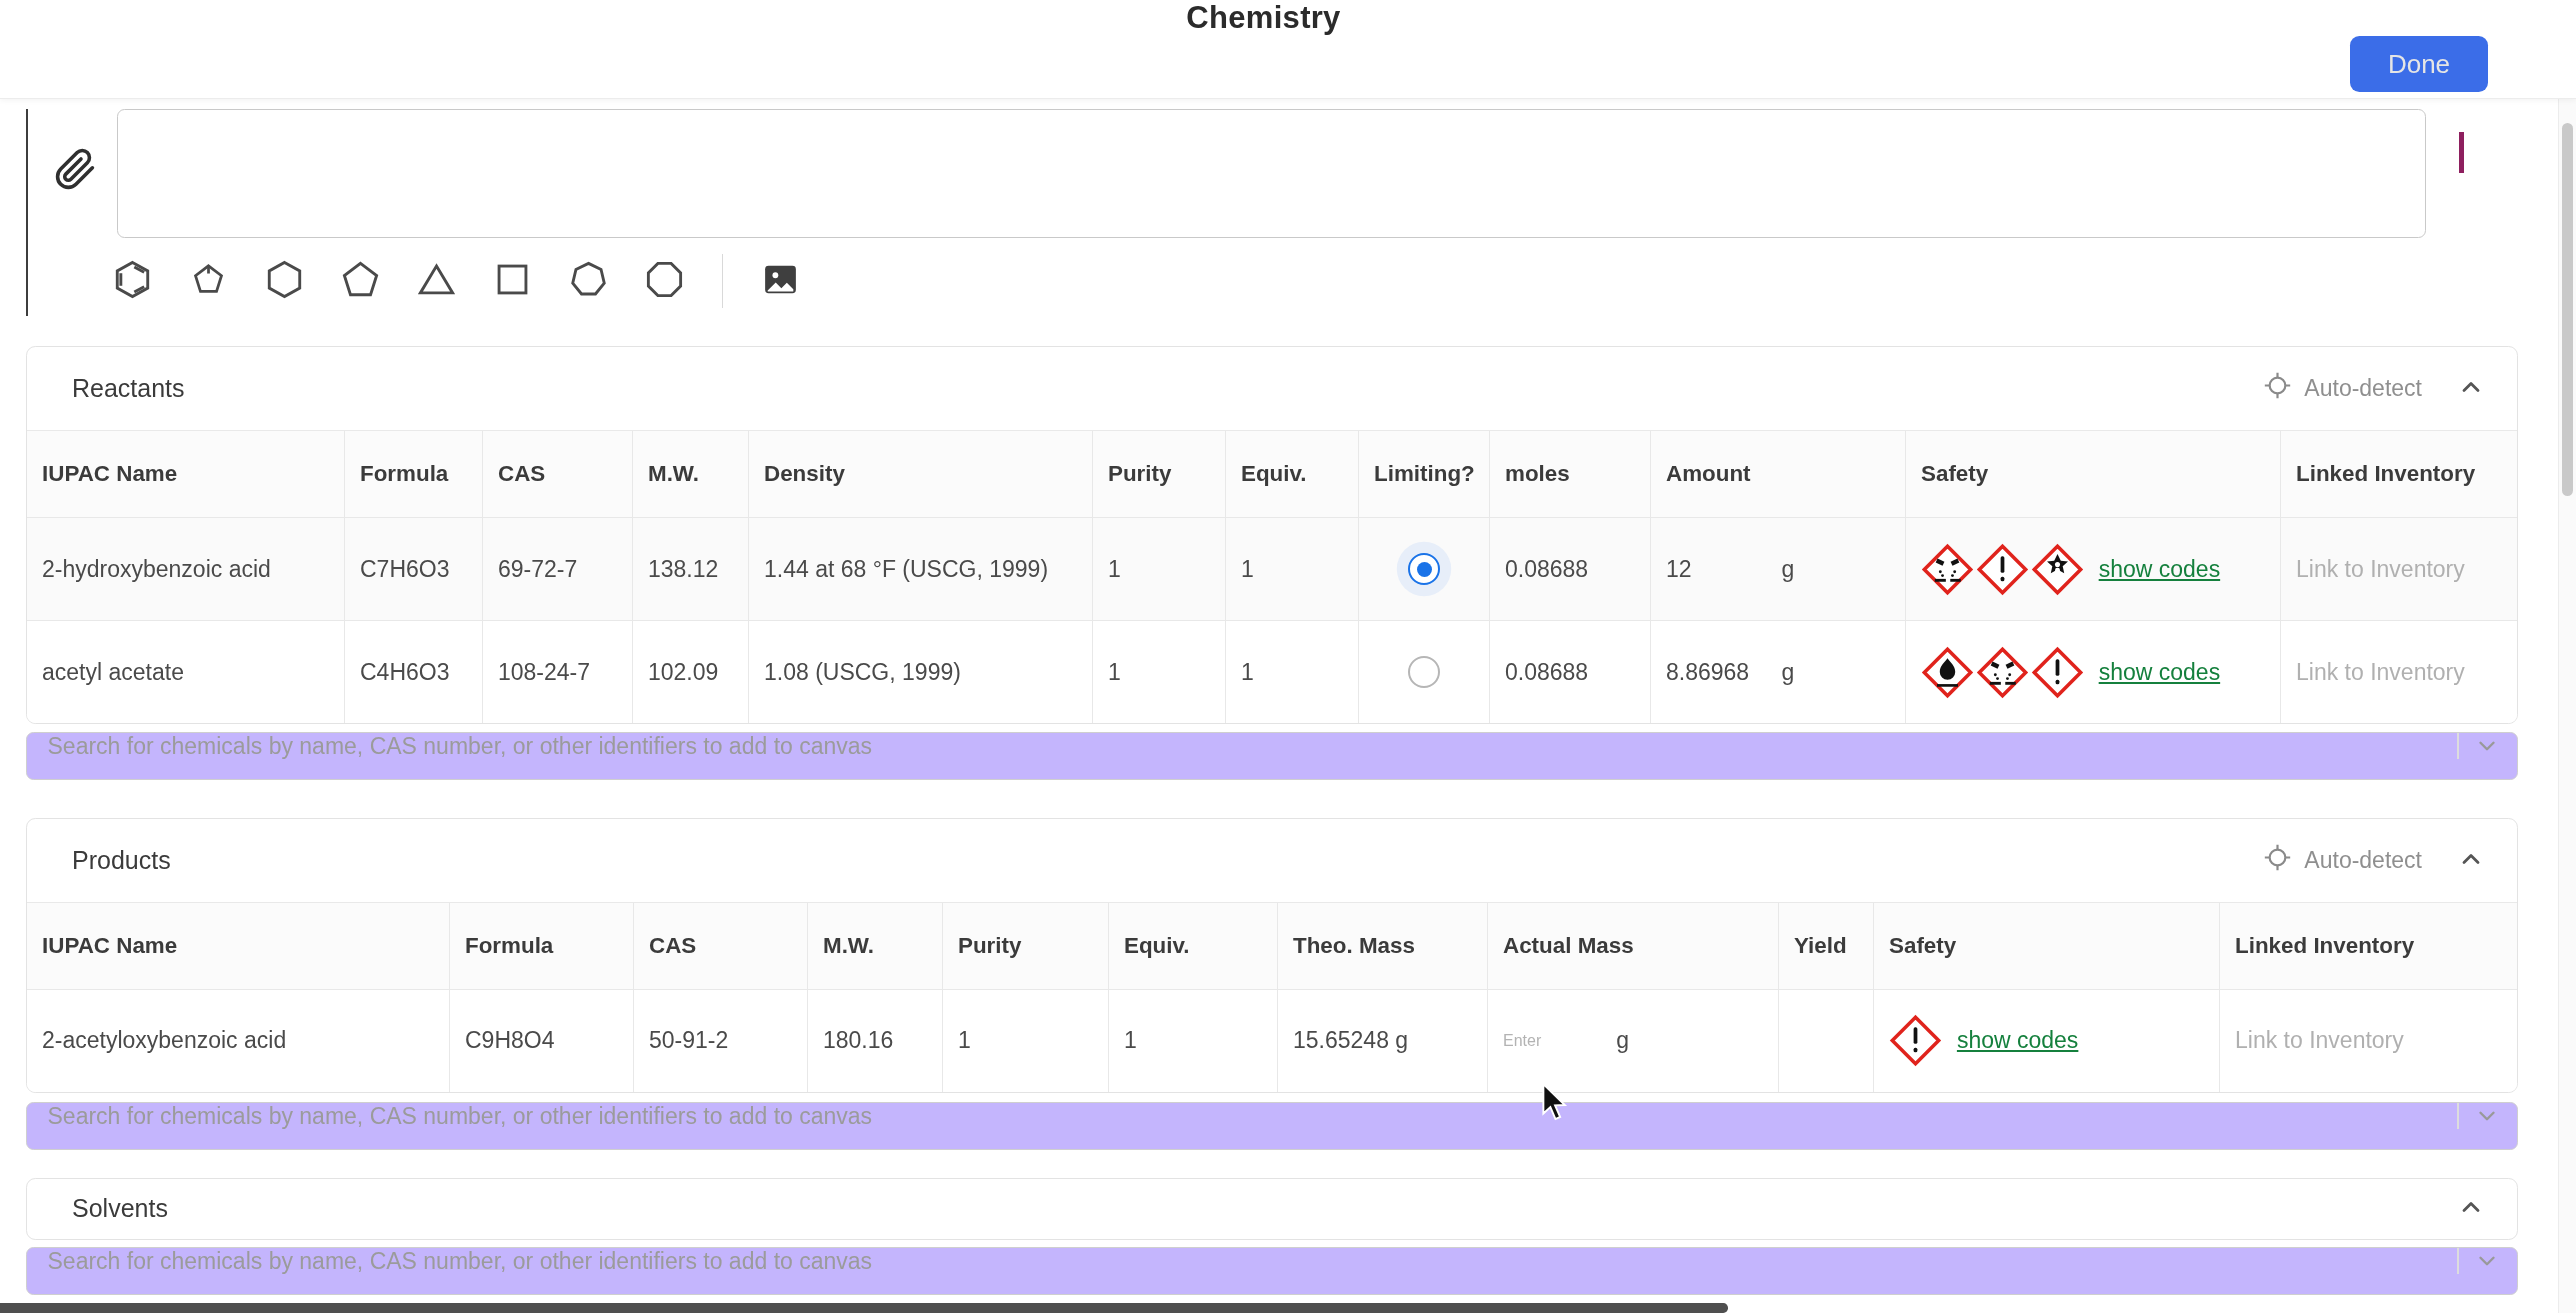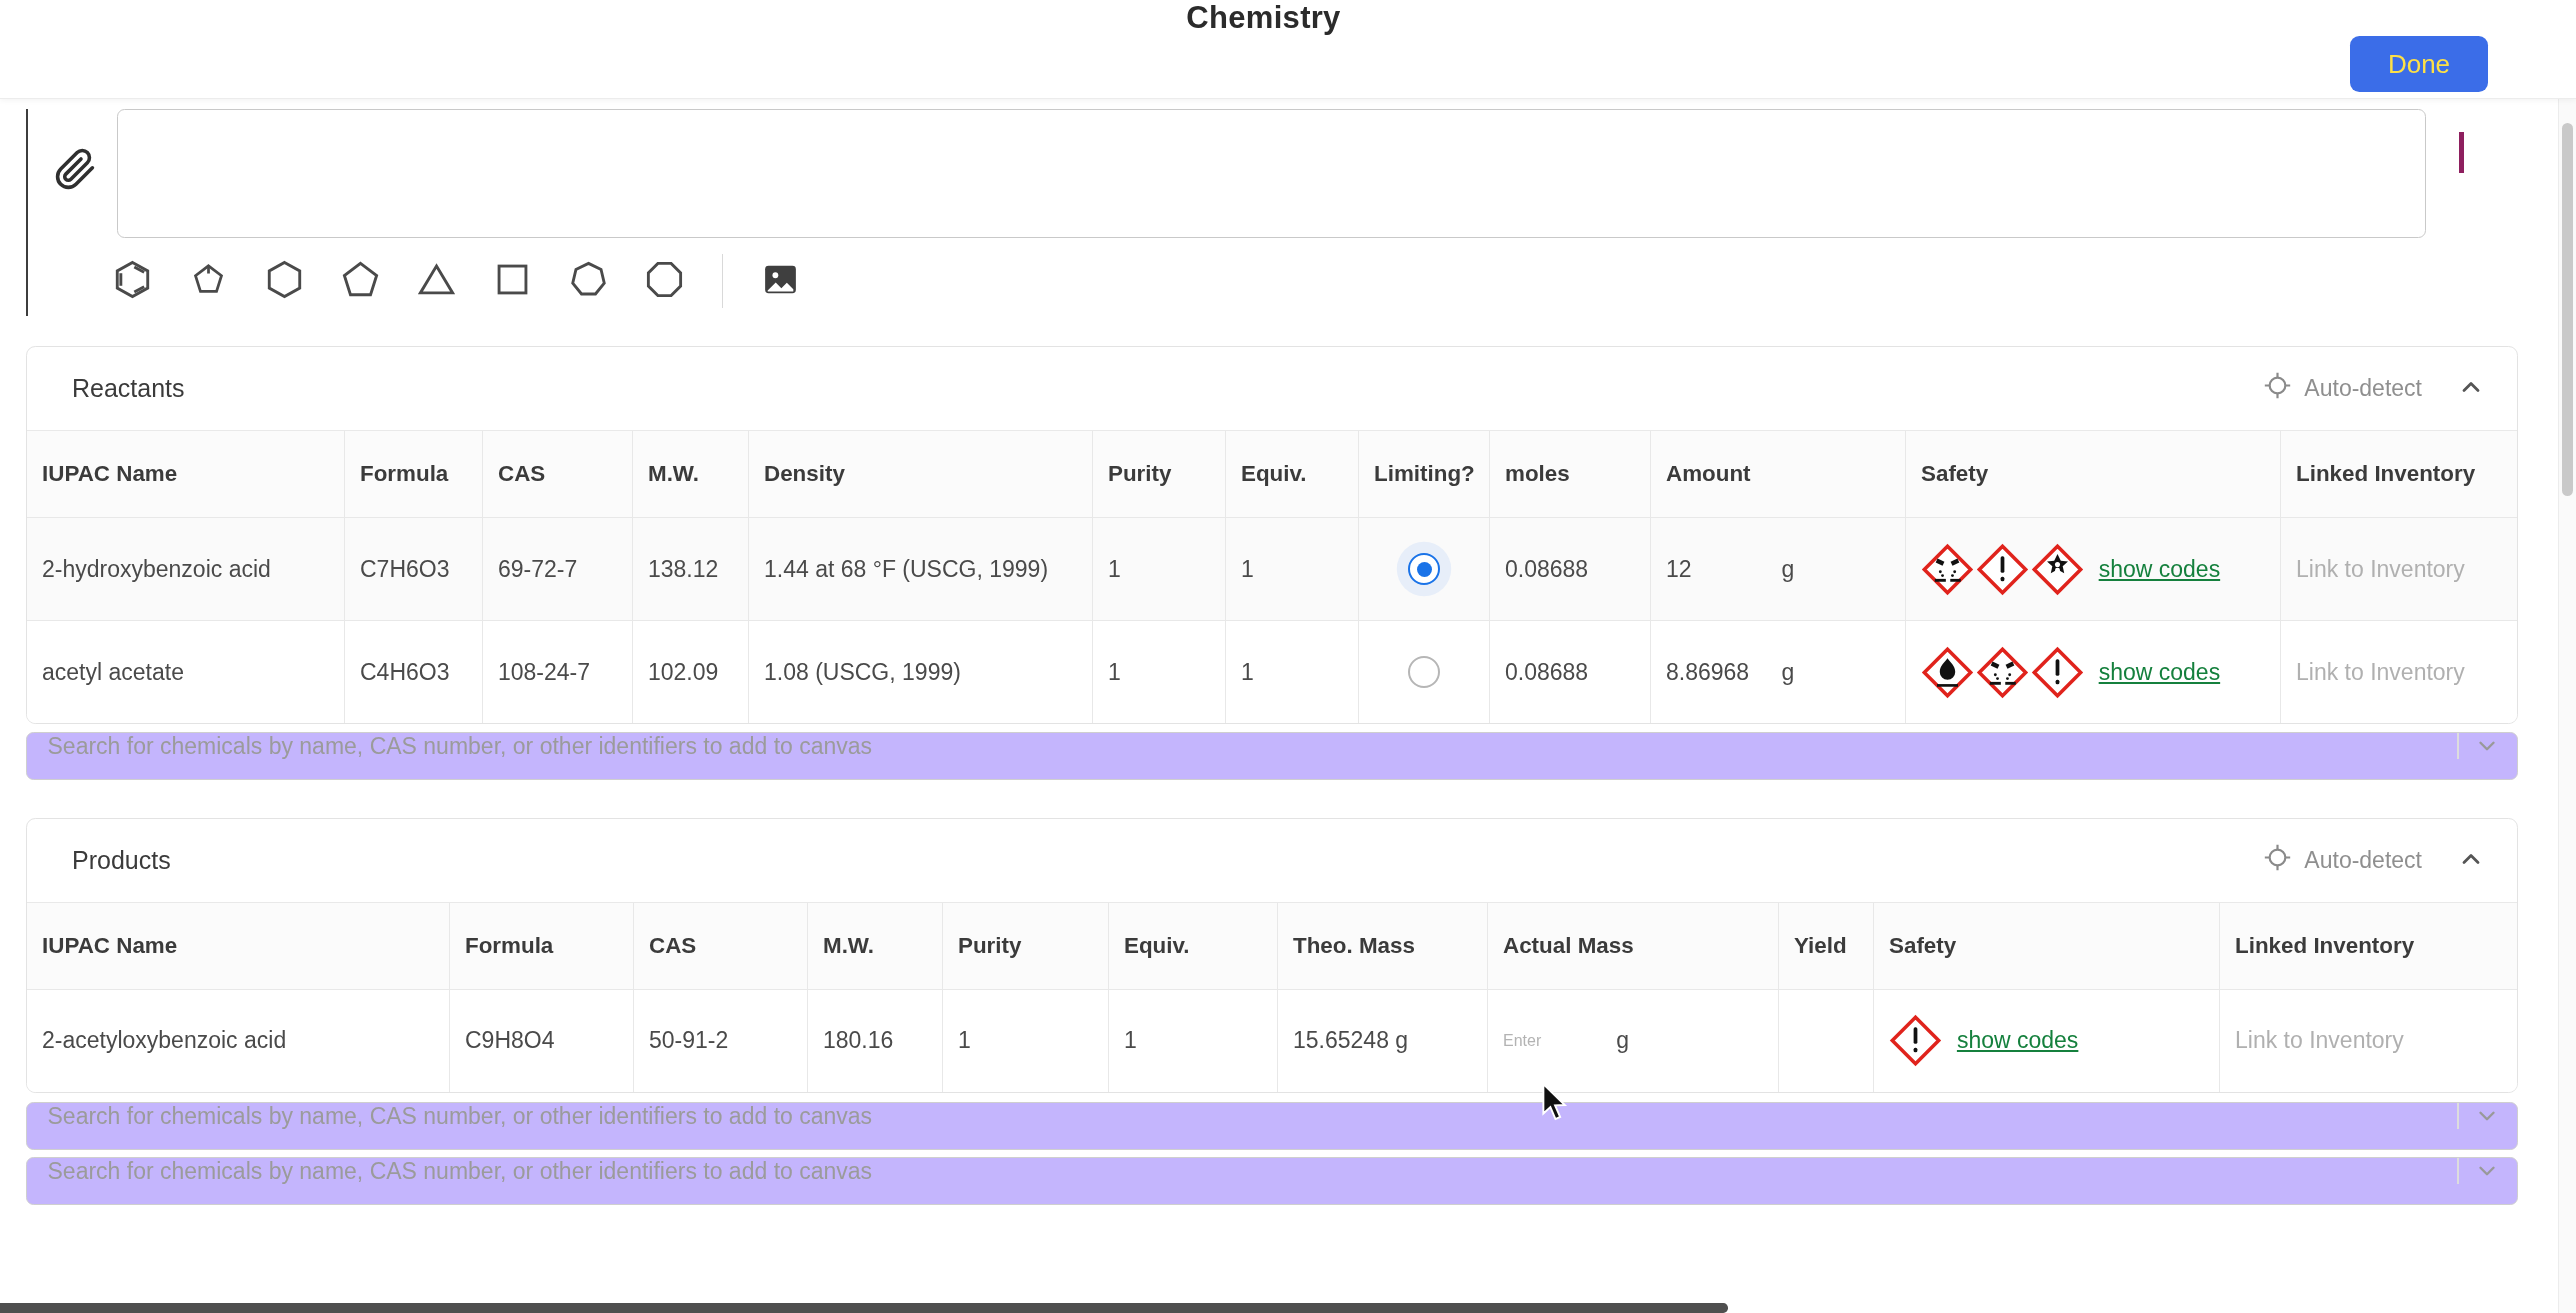--- a/index.html
+++ b/index.html
@@ -4,21 +4,21 @@
 <style>
   * { margin:0; padding:0; box-sizing:border-box; }
   html,body { width:2576px; height:1313px; overflow:hidden; background:#fff;
     font-family:"Liberation Sans", sans-serif; color:#4a4a4a; }
   .page { position:relative; width:2576px; height:1313px; }
 
   
   .appbar { position:relative; height:99px; background:#fff; display:flex; align-items:center;
     padding:0 88px 0 39px; border-bottom:0.9px solid #ececec; box-shadow:0 1.9px 5.6px rgba(0,0,0,.05); z-index:5;flex-direction:column;}
   .appbar .title { font-size:31px; font-weight:bold; color:#2b2b2b; letter-spacing:0.3px; }
-  .done-btn { margin-left:auto; width:138px; height:56px; background:#3b6de8; color:#fde047;
+  .done-btn { margin-left:auto; width:138px; height:56px; background:#3b6de8; color:#e5e5e5;
     border:none; border-radius:9.3px; font-size:26px; font-family:inherit; cursor:pointer; }
 
   .content { padding:0 58px 0 26px; }
 
   
   .sketcher { position:relative; height:207px; border-left:2.8px solid #3d3d3d; margin-top:10.2px; }
   .attach-btn { position:absolute; left:20.5px; top:35px; width:54px; height:54px; display:flex;
     align-items:center; justify-content:center; cursor:pointer; }
   .draw-canvas { position:absolute; left:89px; top:0; right:92px; height:129px;
     border:1.9px solid #c9c9c9; border-radius:7.5px; background:#fff; }
@@ -398,20 +398,32 @@
     <div class="searchbar gap-products">
       <input type="text" placeholder="Search for chemicals by name, CAS number, or other identifiers to add to canvas" style="">
       <span class="sb-div"></span>
       <span>
         <svg width="26" height="26" viewBox="0 0 24 24" fill="none" stroke="#999" stroke-width="2.2" stroke-linecap="round" stroke-linejoin="round">
             <polyline points="6,9 12,15 18,9"></polyline>
           </svg>
       </span>
     </div>
 
+    <section class="panel solvents">
+      <div class="panel-head">
+        <span class="panel-title">Solvents</span>
+        <button class="chev-btn">
+          <span>
+            <svg width="28" height="28" viewBox="0 0 24 24" fill="none" stroke="#555" stroke-width="2.4" stroke-linecap="round" stroke-linejoin="round">
+                <polyline points="6,15 12,9 18,15"></polyline>
+              </svg>
+          </span>
+        </button>
+      </div>
+    </section>
 
     <div class="searchbar">
       <input type="text" placeholder="Search for chemicals by name, CAS number, or other identifiers to add to canvas" style="">
       <span class="sb-div"></span>
       <span>
         <svg width="26" height="26" viewBox="0 0 24 24" fill="none" stroke="#999" stroke-width="2.2" stroke-linecap="round" stroke-linejoin="round">
             <polyline points="6,9 12,15 18,9"></polyline>
           </svg>
       </span>
     </div>

